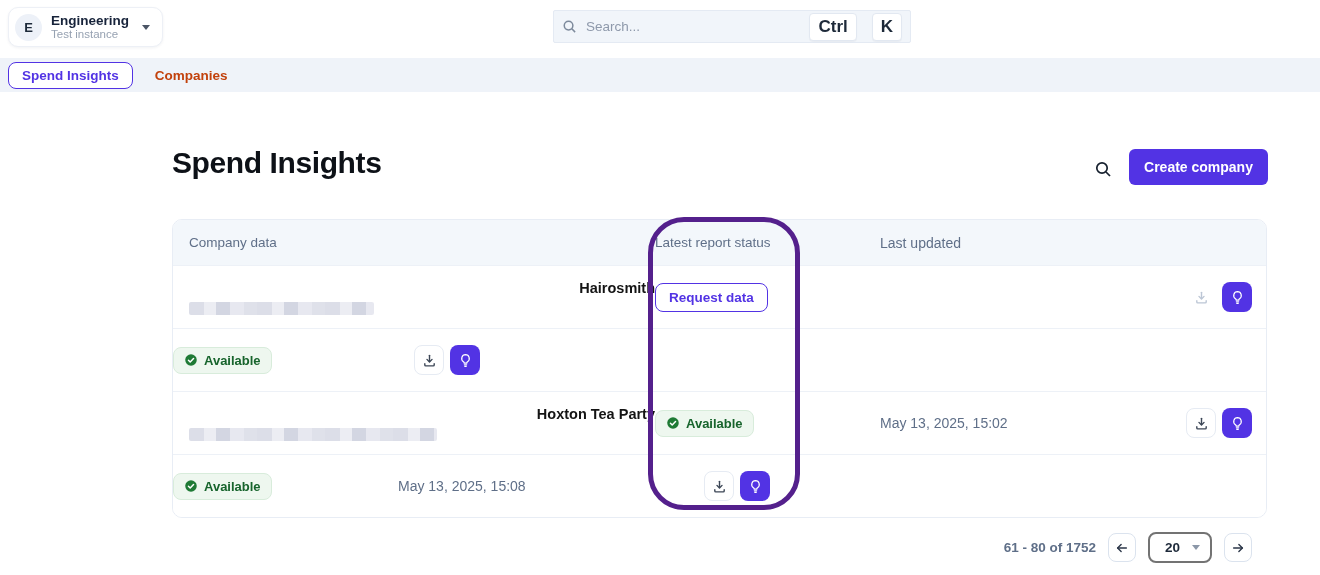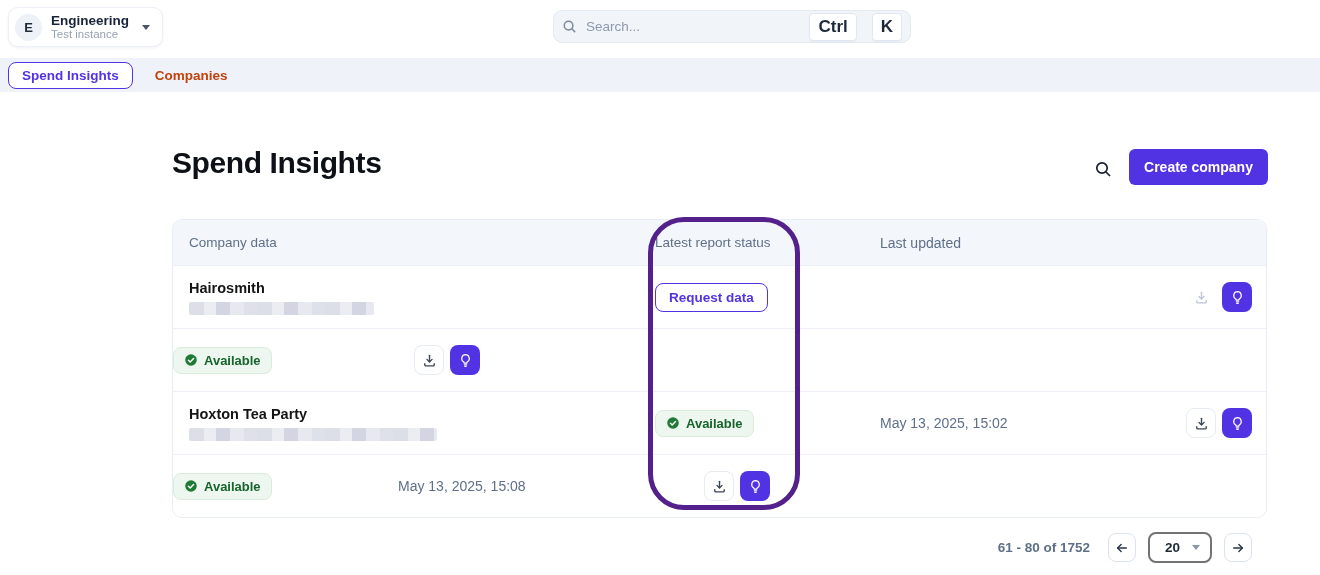--- a/index.html
+++ b/index.html
@@ -17,21 +17,21 @@
   }
   .avatar{ width:27px; height:27px; border-radius:50%; background:#edf1f8;
     display:flex; align-items:center; justify-content:center;
     font-size:13px; font-weight:700; color:#1d2a3a; }
   .ws-name{ font-size:13.5px; font-weight:700; color:#17233a; line-height:1.15; }
   .ws-sub{ font-size:11.5px; color:#97a2b2; line-height:1.15; }
   .caret{ width:0; height:0; border-left:4.5px solid transparent; border-right:4.5px solid transparent;
     border-top:5.5px solid #4b5565; margin-left:4px; }
   .search-bar{
     position:absolute; left:553px; top:10px; width:358px; height:33px;
-    background:#f1f5fa; border:1px solid #e4eaf3; border-radius:9px;
+    background:#f1f5fa; border:1px solid #e4eaf3; border-radius:2px;
     display:flex; align-items:center; gap:9px; padding:0 8px;
   }
   .search-bar svg{ flex:none; }
   .search-input{ flex:1; border:none; background:transparent; outline:none;
     font-family:"Liberation Sans", sans-serif; font-size:13.5px; color:#3b4656; }
   .search-input::placeholder{ color:#8e99ab; }
   .kbd{ background:#fff; border:1px solid #e2e8f1; border-radius:4px;
     padding:3px 8px; font-size:17px; font-weight:700; color:#1d2939;
     box-shadow:0 1px 1px rgba(20,30,60,.04); }
   .kbd + .kbd{ margin-left:6px; }
@@ -65,21 +65,21 @@
     position:absolute; left:172px; top:219px; width:1095px;
     border:1px solid #e8edf5; border-radius:10px; background:#fff; overflow:hidden;
   }
   .thead{ height:45px; background:#f3f7fb; display:flex; align-items:center;
     color:#5f6f88; font-size:13.5px; }
   .trow{ height:63px; display:flex; align-items:center; border-top:1px solid #edf1f7; background:#fff; }
   .cell-name{ flex:1; padding-left:16px; }
   .cell-status{ width:225px; }
   .cell-date{ width:290px; font-size:14px; color:#5f6f88; }
   .cell-actions{ width:96px; display:flex; justify-content:flex-end; align-items:center; gap:6px; padding-right:14px; }
-  .company-name{ font-size:14.5px; font-weight:700; color:#141414; margin-bottom:6px; }
+  .company-name{ font-size:14.5px; font-weight:700; color:#141414; margin-bottom:6px;text-align:right; }
   .blurred-address{
     height:13px; border-radius:2px; opacity:.85; filter:blur(.6px);
     background:repeating-linear-gradient(90deg,#d6d9e4 0 15px,#e9ebf2 15px 27px,#ccd0dd 27px 41px,#e3e5ee 41px 55px,#dadce7 55px 68px);
   }
   .request-btn{
     background:#fff; border:1.5px solid #5233e4; color:#5233e4;
     font-family:"Liberation Sans", sans-serif; font-size:13.5px; font-weight:700;
     border-radius:8px; padding:6px 13px; cursor:pointer;
   }
   .badge{
@@ -94,21 +94,21 @@
   .icon-btn.download{ background:#fff; border:1px solid #e6ebf3; }
   .icon-btn.download svg{ stroke:#3c4656; }
   .icon-btn.download.disabled{ background:transparent; border:1px solid transparent; cursor:default; }
   .icon-btn.download.disabled svg{ stroke:#bcc6d5; }
   .icon-btn.insight{ background:#5233e4; }
   
   .pagination{
     position:absolute; left:172px; top:532px; width:1095px;
     display:flex; justify-content:flex-end; align-items:center; gap:12px; padding-right:15px;
   }
-  .range-label{ font-size:13.5px; font-weight:600; color:#5f6f88; margin-right:6px; }
+  .range-label{ font-size:13.5px; font-weight:600; color:#5f6f88; margin-right:0; }
   .pg-btn{
     width:28px; height:29px; background:#fff; border:1px solid #dbe3ee; border-radius:8px;
     display:flex; align-items:center; justify-content:center; cursor:pointer;
   }
   .pg-select{
     width:64px; height:31px; background:#fff; border:2px solid #737373; border-radius:8px;
     display:flex; align-items:center; cursor:pointer;
   }
   .pg-select .val{ font-size:13.5px; font-weight:700; color:#1d2939; margin-left:15px; }
   .pg-select .caret{ margin-left:auto; margin-right:10px; border-top-color:#8b97a8; }

